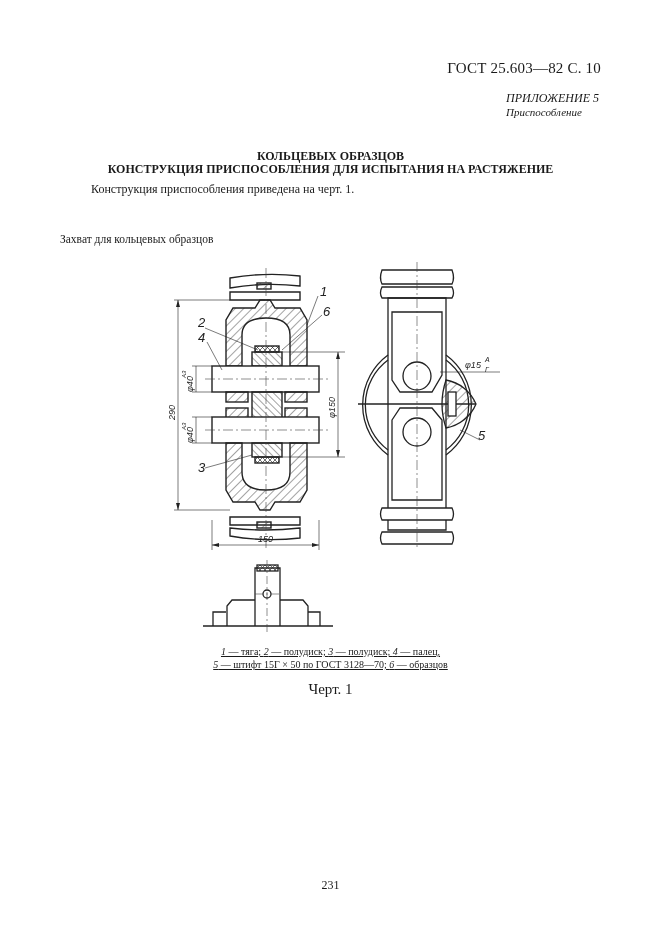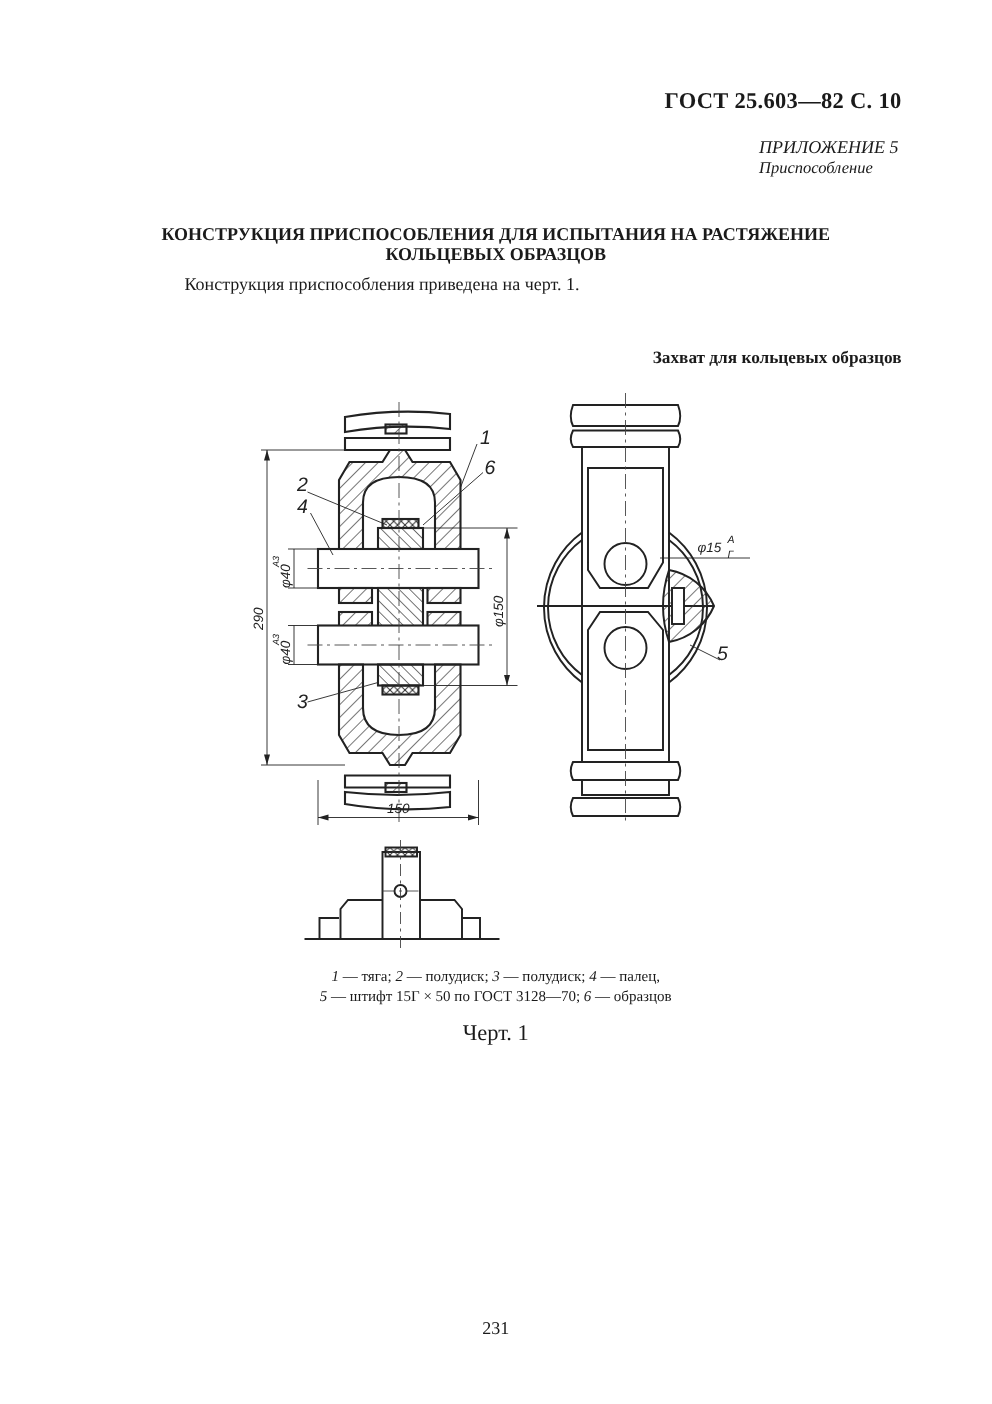--- a/index.html
+++ b/index.html
@@ -1,46 +1,46 @@
 <!DOCTYPE html>
 <html><head>
 <meta charset="utf-8">
 <style>
   html, body { margin: 0; padding: 0; background: #ffffff; }
   body { width: 661px; height: 936px; position: relative; overflow: hidden;
          font-family: "Liberation Serif", "DejaVu Serif", serif; color: #1a1a1a; }
   .abs { position: absolute; }
-  .hdr { right: 60px; top: 60px; font-weight: bold; font-size: 15px; letter-spacing: 0.2px; }
+  .hdr { right: 60px; top: 60px; font-weight: normal; font-size: 15px; letter-spacing: 0.2px; }
   .appx { right: 62px; top: 91px; font-style: italic; font-size: 12px; text-align: left; }
   .appx div { line-height: 14px; margin-left: 28px; }
   .appx .sub { font-size: 11px; }
   .title { left: 60px; width: 541px; top: 150px; text-align: center; font-weight: bold; font-size: 12px; line-height: 13px; }
   .p1 { left: 60px; width: 541px; top: 183px; font-size: 12px; line-height: 13px; }
-  .p1 .ind { text-indent: 31px; margin-left: 32px; }
-  .fig-title { left: 60px; width: 541px; top: 233px; text-align: right; font-weight: bold; font-size: 11.5px; }
+  .p1 .ind { text-indent: 31px; }
+  .fig-title { left: 60px; width: 541px; top: 233px; text-align: left; font-weight: normal; font-size: 11.5px; }
   svg.draw { position: absolute; left: 0; top: 0; }
-  .legend { left: 120px; width: 421px; top: 645px; text-align: center; font-size: 10px; line-height: 13px; }
+  .legend { left: 120px; width: 421px; top: 645px; text-align: center; font-size: 10px; line-height: 13px; text-decoration: underline; }
   .legend i { font-style: italic; }
   .cap { left: 60px; width: 541px; top: 681px; text-align: center; font-size: 15px; }
   .pgnum { left: 60px; width: 541px; top: 846px; text-align: center; font-size: 12px; margin-top: 32px; }
   .dimtxt { font-family: "Liberation Sans", "DejaVu Sans", sans-serif; font-style: italic; font-size: 9px; fill: #222; }
   .lbl { font-family: "Liberation Sans", "DejaVu Sans", sans-serif; font-style: italic; font-size: 13px; fill: #222; }
 </style>
 </head>
 <body>
 
 <div class="abs hdr">ГОСТ 25.603—82 С. 10</div>
 <div class="abs appx">
   <div>ПРИЛОЖЕНИЕ 5</div>
   <div class="sub">Приспособление</div>
 </div>
 
 <div class="abs title">
+  <div>КОЛЬЦЕВЫХ ОБРАЗЦОВ</div>
   <div>КОНСТРУКЦИЯ ПРИСПОСОБЛЕНИЯ ДЛЯ ИСПЫТАНИЯ НА РАСТЯЖЕНИЕ</div>
-  <div>КОЛЬЦЕВЫХ ОБРАЗЦОВ</div>
 </div>
 
 <div class="abs p1">
   <div class="ind">Конструкция приспособления приведена на черт. 1.</div>
 </div>
 
 <div class="abs fig-title">Захват для кольцевых образцов</div>
 
 <svg class="draw" width="661" height="936" viewBox="0 0 661 936">
   <defs>

